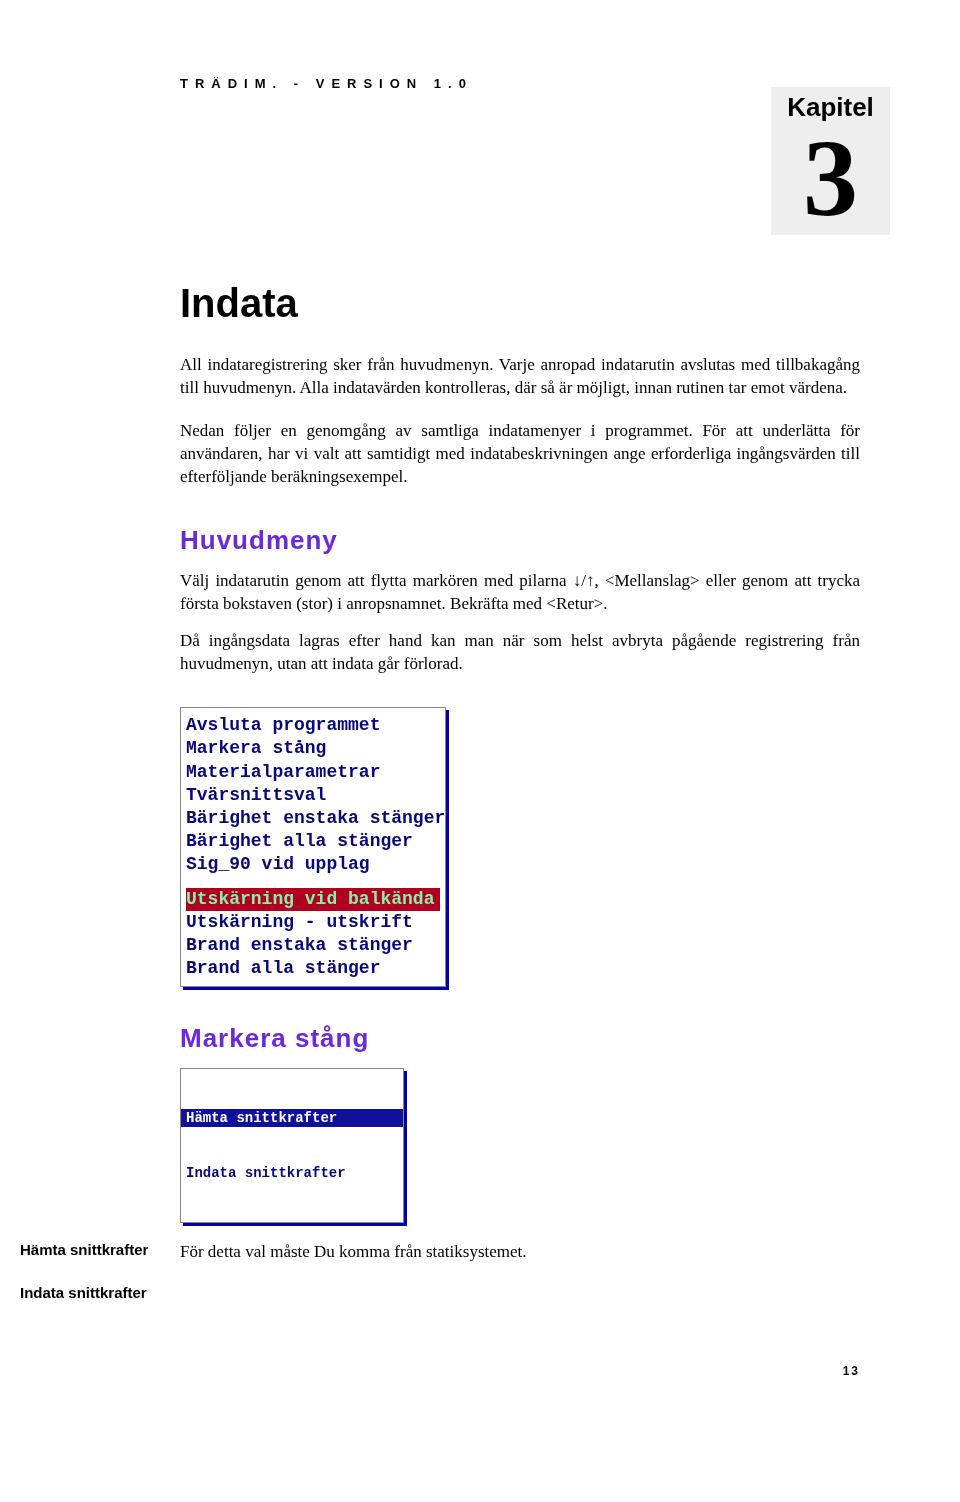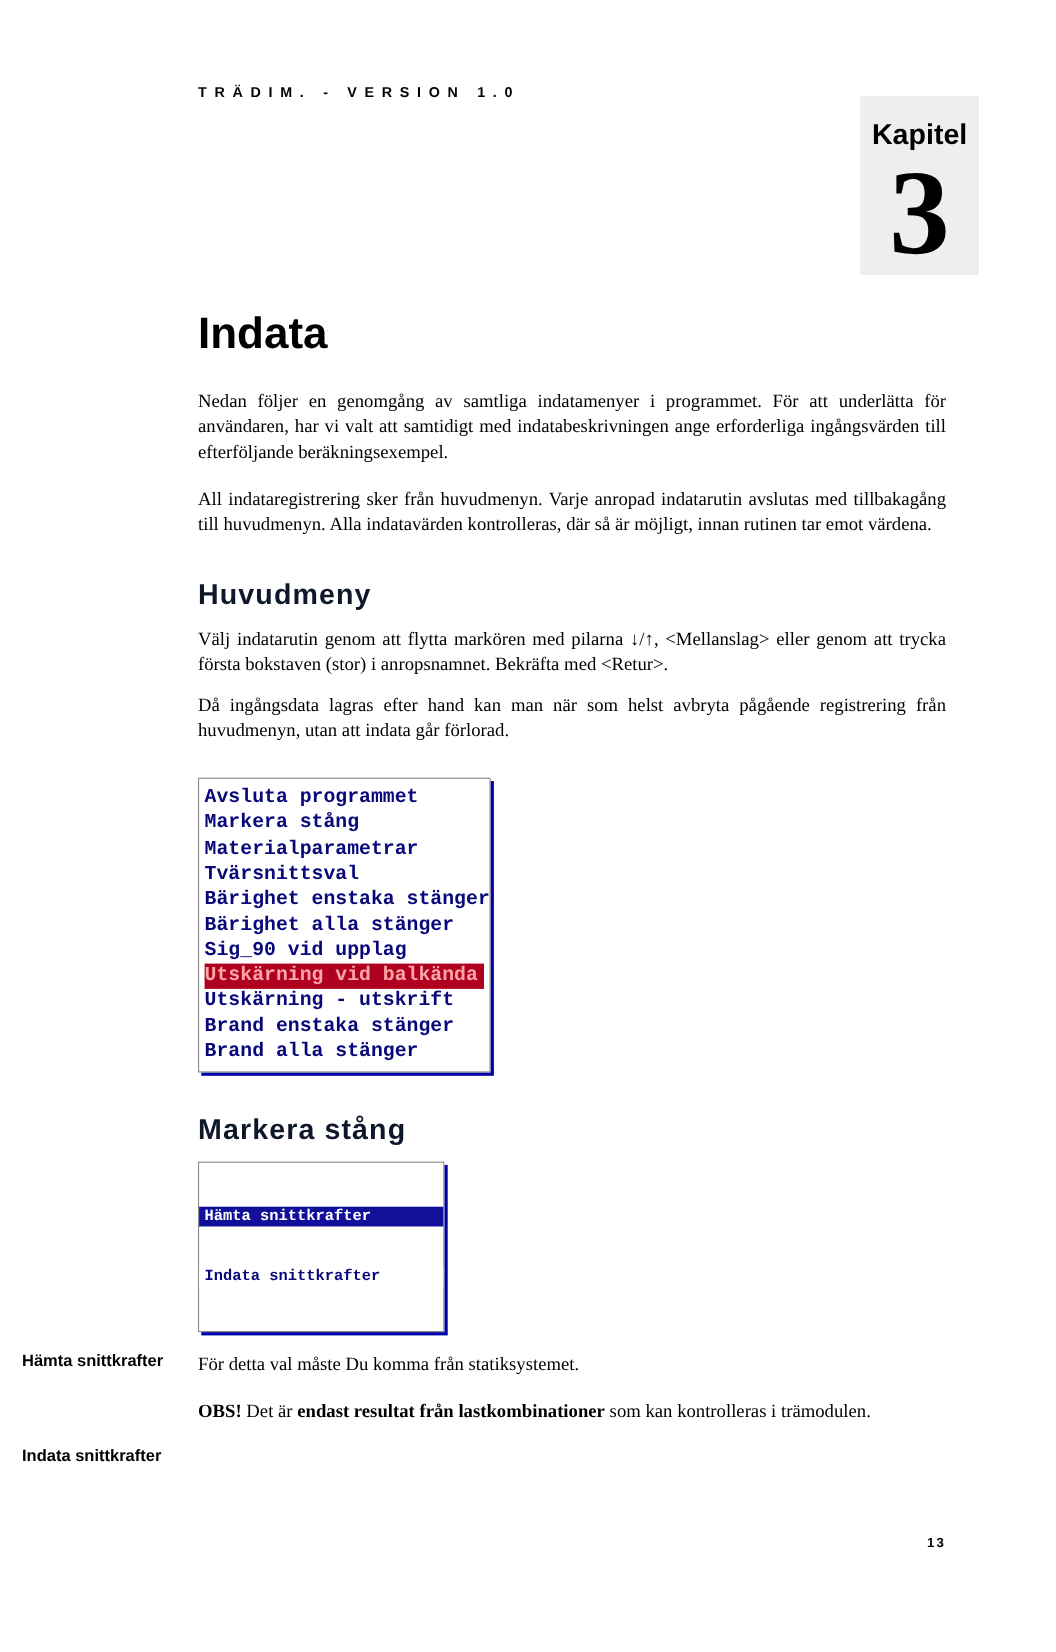--- a/index.html
+++ b/index.html
@@ -15,24 +15,24 @@
     font-family: Arial, Helvetica, sans-serif;
     font-size: 13px;
     font-weight: bold;
     letter-spacing: 7px;
     margin-left: 80px;
     margin-bottom: 6px;
     margin-top: 46px;
   }
   .chapter-box {
     float: right;
-    width: 108px;
+    width: 119px;
     background: #eee;
     text-align: center;
-    padding: 20px 8px 2px 8px;
+    padding: 5px 8px 2px 8px;
     margin-top: -10px;
     margin-right: -30px;
   }
   .chapter-label {
     font-family: Arial, Helvetica, sans-serif;
     font-size: 26px;
     font-weight: bold;
   }
   .chapter-num {
     font-family: Georgia, serif;
@@ -53,21 +53,21 @@
   }
   .para {
     font-size: 17px;
     line-height: 1.35;
     margin-bottom: 20px;
     text-align: justify;
   }
   .section-h {
     font-family: Arial, Helvetica, sans-serif;
     font-size: 26px;
-    color: #0f172a;
+    color: #6d28d9;
     letter-spacing: 1px;
     margin-top: 36px;
     margin-bottom: 14px;
   }
   .row {
     display: flex;
     align-items: flex-start;
     gap: 18px;
     margin-bottom: 18px;
     flex-direction: column;
@@ -84,21 +84,22 @@
     padding: 6px 5px;
     font-family: 'Courier New', monospace;
     font-size: 18px;
     font-weight: bold;
     color: #08087a;
     line-height: 1.28;
     white-space: pre;
   }
   .menu-item.selected {
     background: #b00020;
-    color: #fca5a5;
+    color: #86efac;
+    margin-top: 12px;
   }
   .menu-box-sm {
     background: #fff;
     border: 1px solid #888;
     box-shadow: 3px 3px 0 #00a;
     width: 224px;
     padding: 4px 0;
     font-family: 'Courier New', monospace;
     font-size: 14px;
     font-weight: bold;
@@ -135,22 +136,22 @@
 
 <div class="chapter-box">
   <div class="chapter-label">Kapitel</div>
   <div class="chapter-num">3</div>
 </div>
 
 <h1 class="page-title">Indata</h1>
 
 <div class="content">
 
+  <p class="para">All indataregistrering sker från huvudmenyn. Varje anropad indatarutin avslutas med tillbakagång till huvudmenyn. Alla indatavärden kontrolleras, där så är möjligt, innan rutinen tar emot värdena.</p>
   <p class="para">Nedan följer en genomgång av samtliga indatamenyer i programmet. För att underlätta för användaren, har vi valt att samtidigt med indatabeskrivningen ange erforderliga ingångsvärden till efterföljande beräkningsexempel.</p>
-  <p class="para">All indataregistrering sker från huvudmenyn. Varje anropad indatarutin avslutas med tillbakagång till huvudmenyn. Alla indatavärden kontrolleras, där så är möjligt, innan rutinen tar emot värdena.</p>
 
   <h2 class="section-h">Huvudmeny</h2>
 
   <div class="row">
     <div class="textcol">
       <p class="para">
         <span>Välj indatarutin genom att flytta markören med pilarna </span><span>↓/↑</span><span>, &lt;Mellanslag&gt; eller genom att trycka första bokstaven (stor) i anropsnamnet. Bekräfta med &lt;Retur&gt;.</span>
       </p>
       <p class="para">Då ingångsdata lagras efter hand kan man när som helst avbryta pågående registrering från huvudmenyn, utan att indata går förlorad.</p>
     </div>
@@ -165,23 +166,20 @@
       <div class="m1">Hämta snittkrafter</div>
       <div class="m2">Indata snittkrafter</div>
     </div>
   </div>
 
   <div class="rel">
     <div class="sidenote">Hämta snittkrafter</div>
     <p class="para">För detta val måste Du komma från statiksystemet.</p>
   </div>
 
-  <p class="para">
-    <span class="b">OBS!</span><span>  Det är </span><span class="b">endast resultat från lastkombinationer</span><span> som kan kontrolleras i trämodulen.</span>
-  </p>
 
   <div class="rel" style="height:20px;">
     <div class="sidenote">Indata snittkrafter</div>
   </div>
 
 </div>
 
 <div class="pagenum">13</div>
 
 </body></html>

